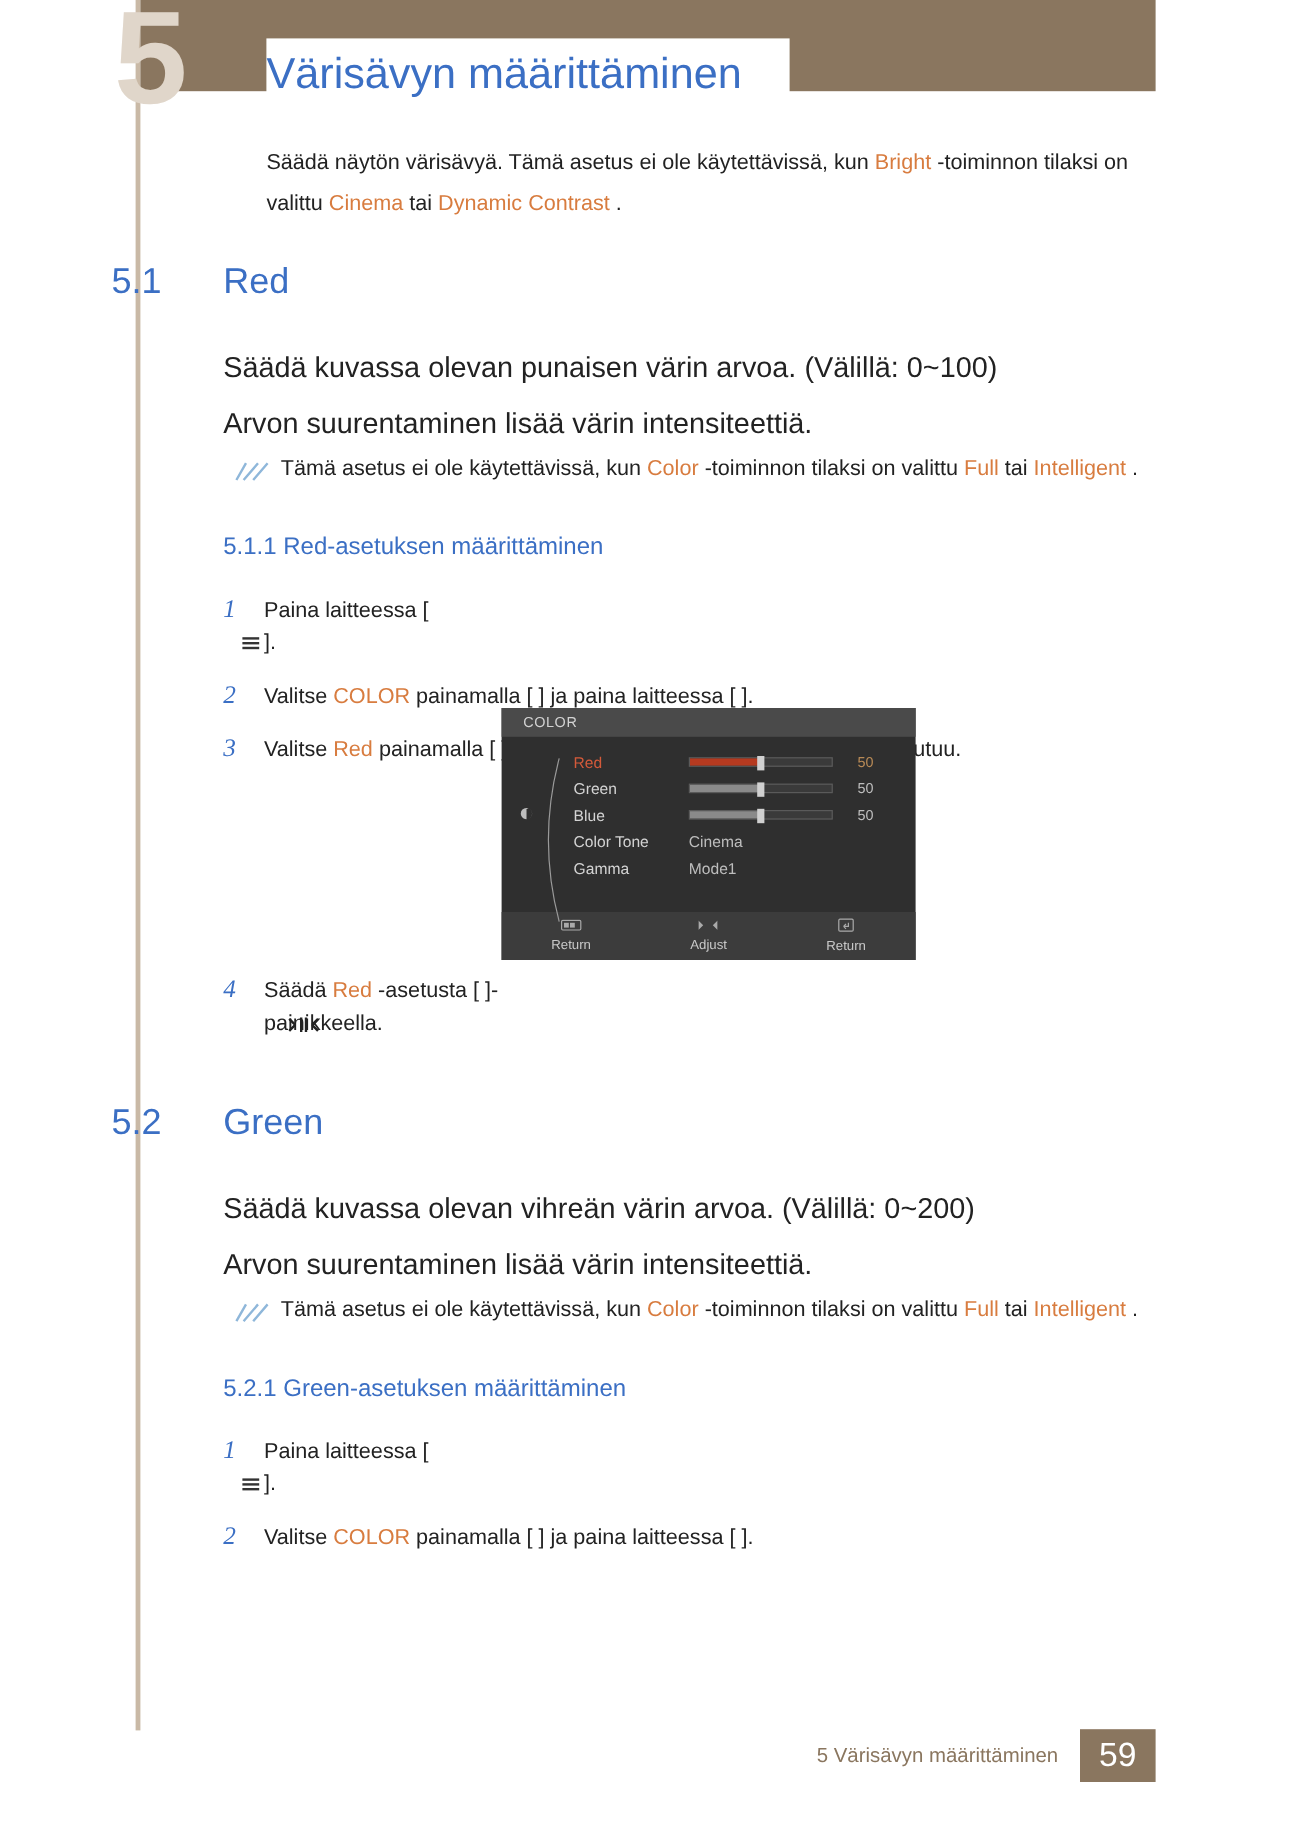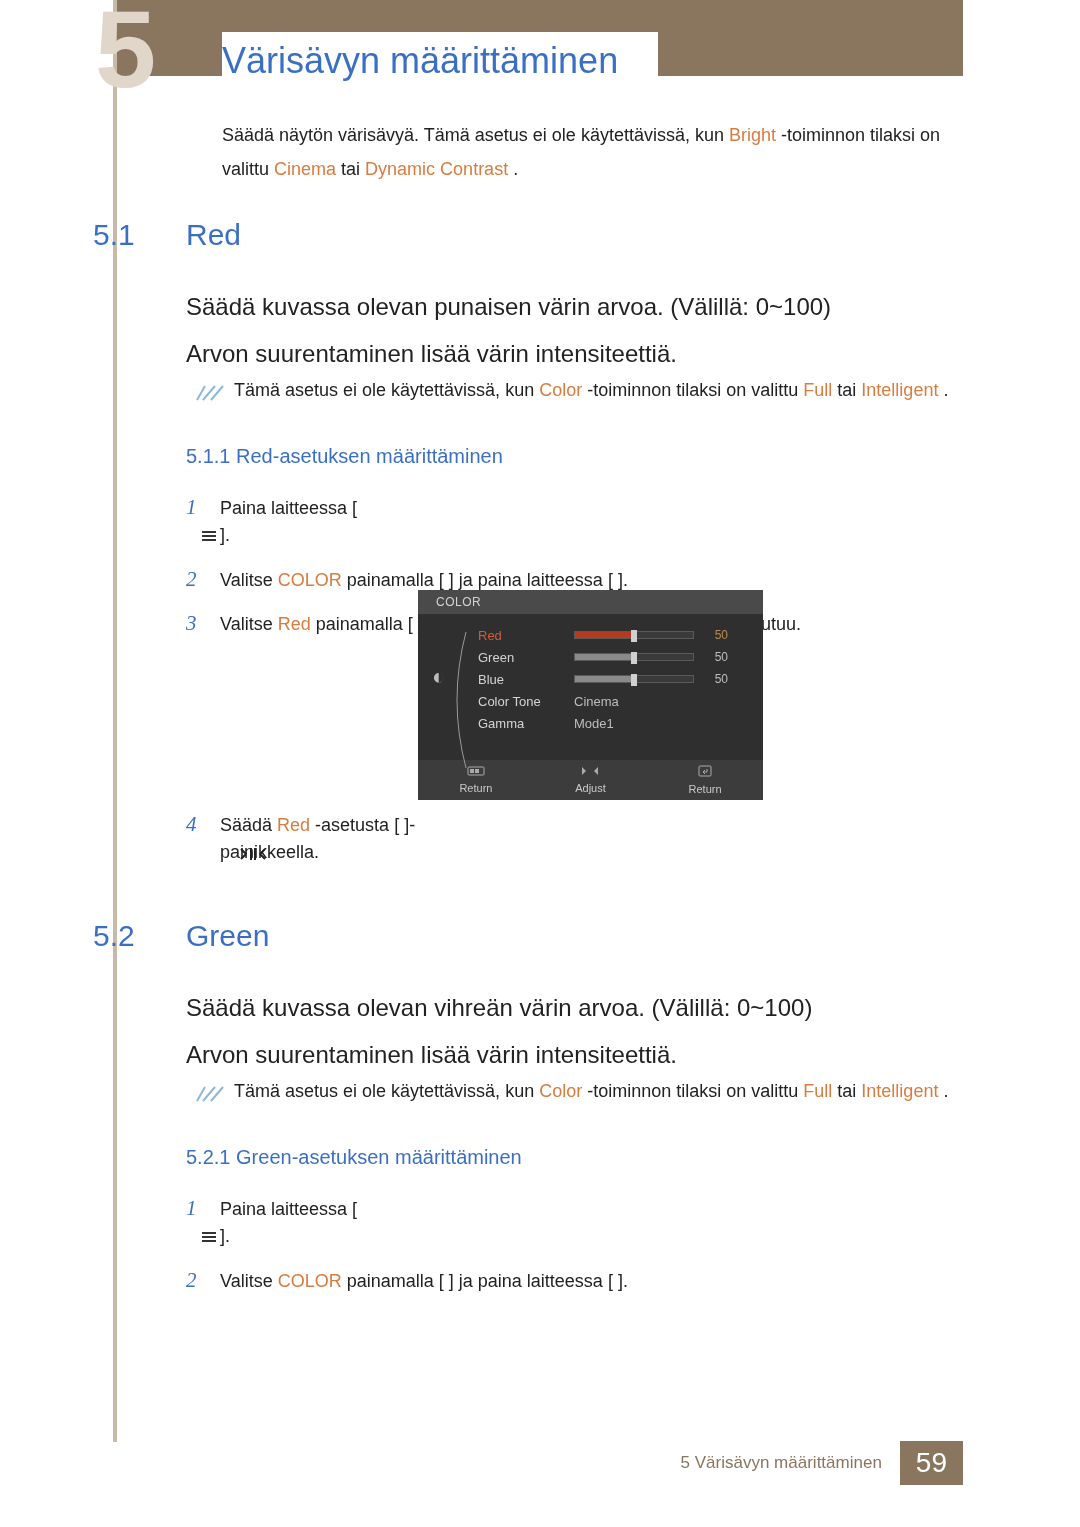--- a/index.html
+++ b/index.html
@@ -204,21 +204,21 @@
           <svg width="26" height="14" viewBox="0 0 26 14">
               <path d="M6 7 L1 2 M6 7 L1 12 M20 7 L25 2 M20 7 L25 12 M11 1 L11 13 M15 1 L15 13" stroke="#222" stroke-width="2" fill="none"></path>
             </svg>
         </span>
       </span>
     </div>
   </div>
 
   <div id="sec2-num" class="sec-num">5.2</div>
   <div id="sec2-name" class="sec-name">Green</div>
-  <div id="p-green-1" class="para">Säädä kuvassa olevan vihreän värin arvoa. (Välillä: 0~100)</div>
+  <div id="p-green-1" class="para">Säädä kuvassa olevan vihreän värin arvoa. (Välillä: 0~200)</div>
   <div id="p-green-2" class="para">Arvon suurentaminen lisää värin intensiteettiä.</div>
 
   <div id="note-green" class="note-row">
     <span class="note-icon">
       <svg width="30" height="20" viewBox="0 0 30 20">
           <path d="M2 18 L10 4 M8 18 L20 4 M16 18 L28 4"></path>
         </svg>
     </span>
     <span class="note-text">
       <span>Tämä asetus ei ole käytettävissä, kun </span>

